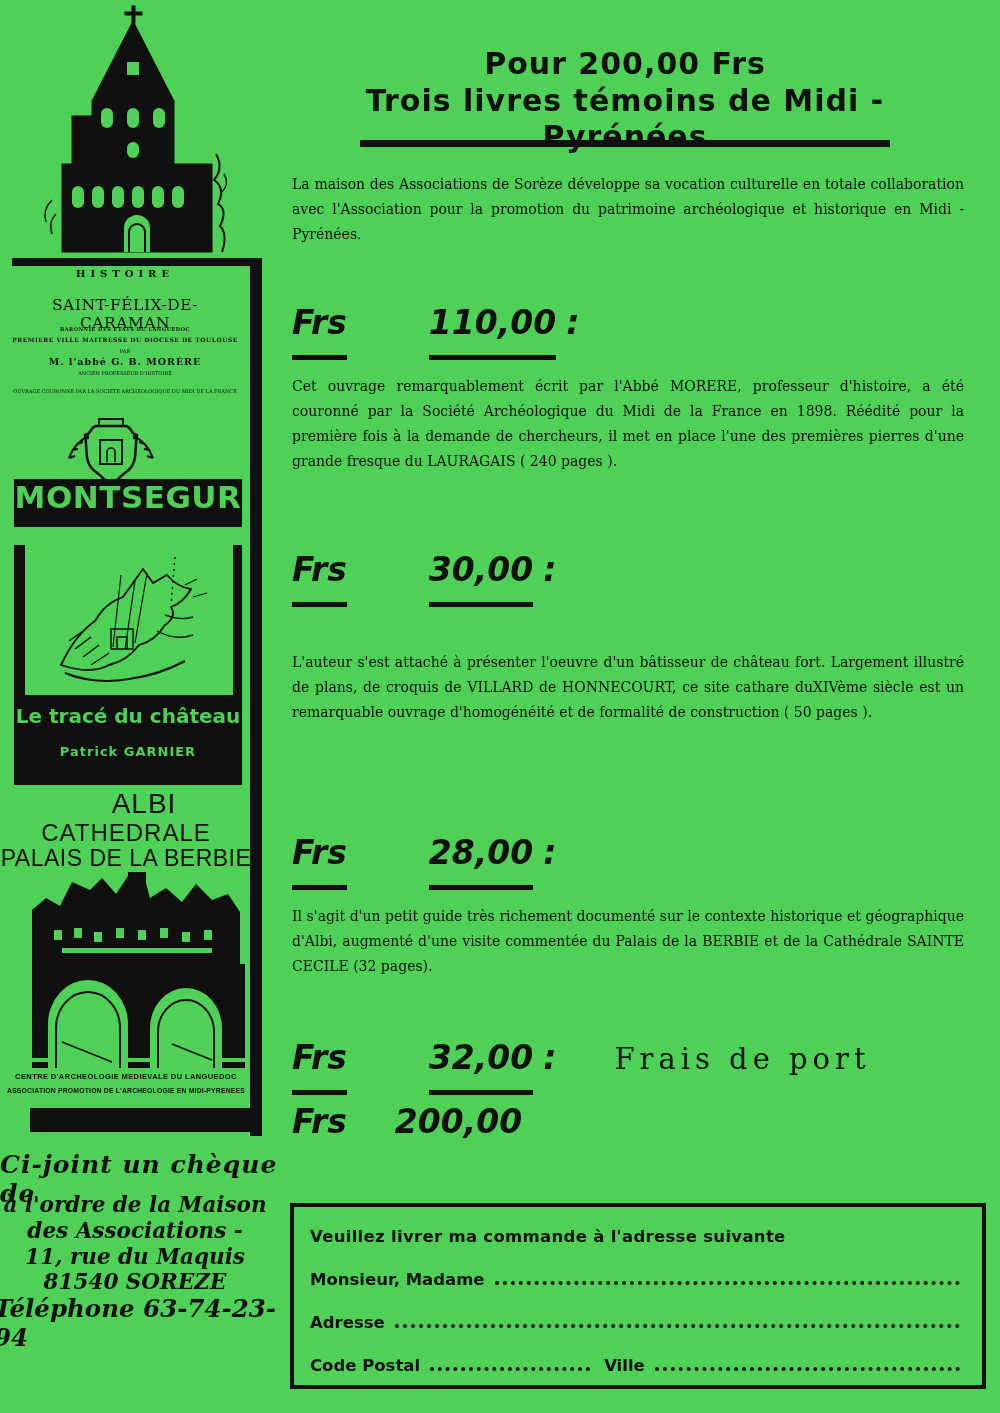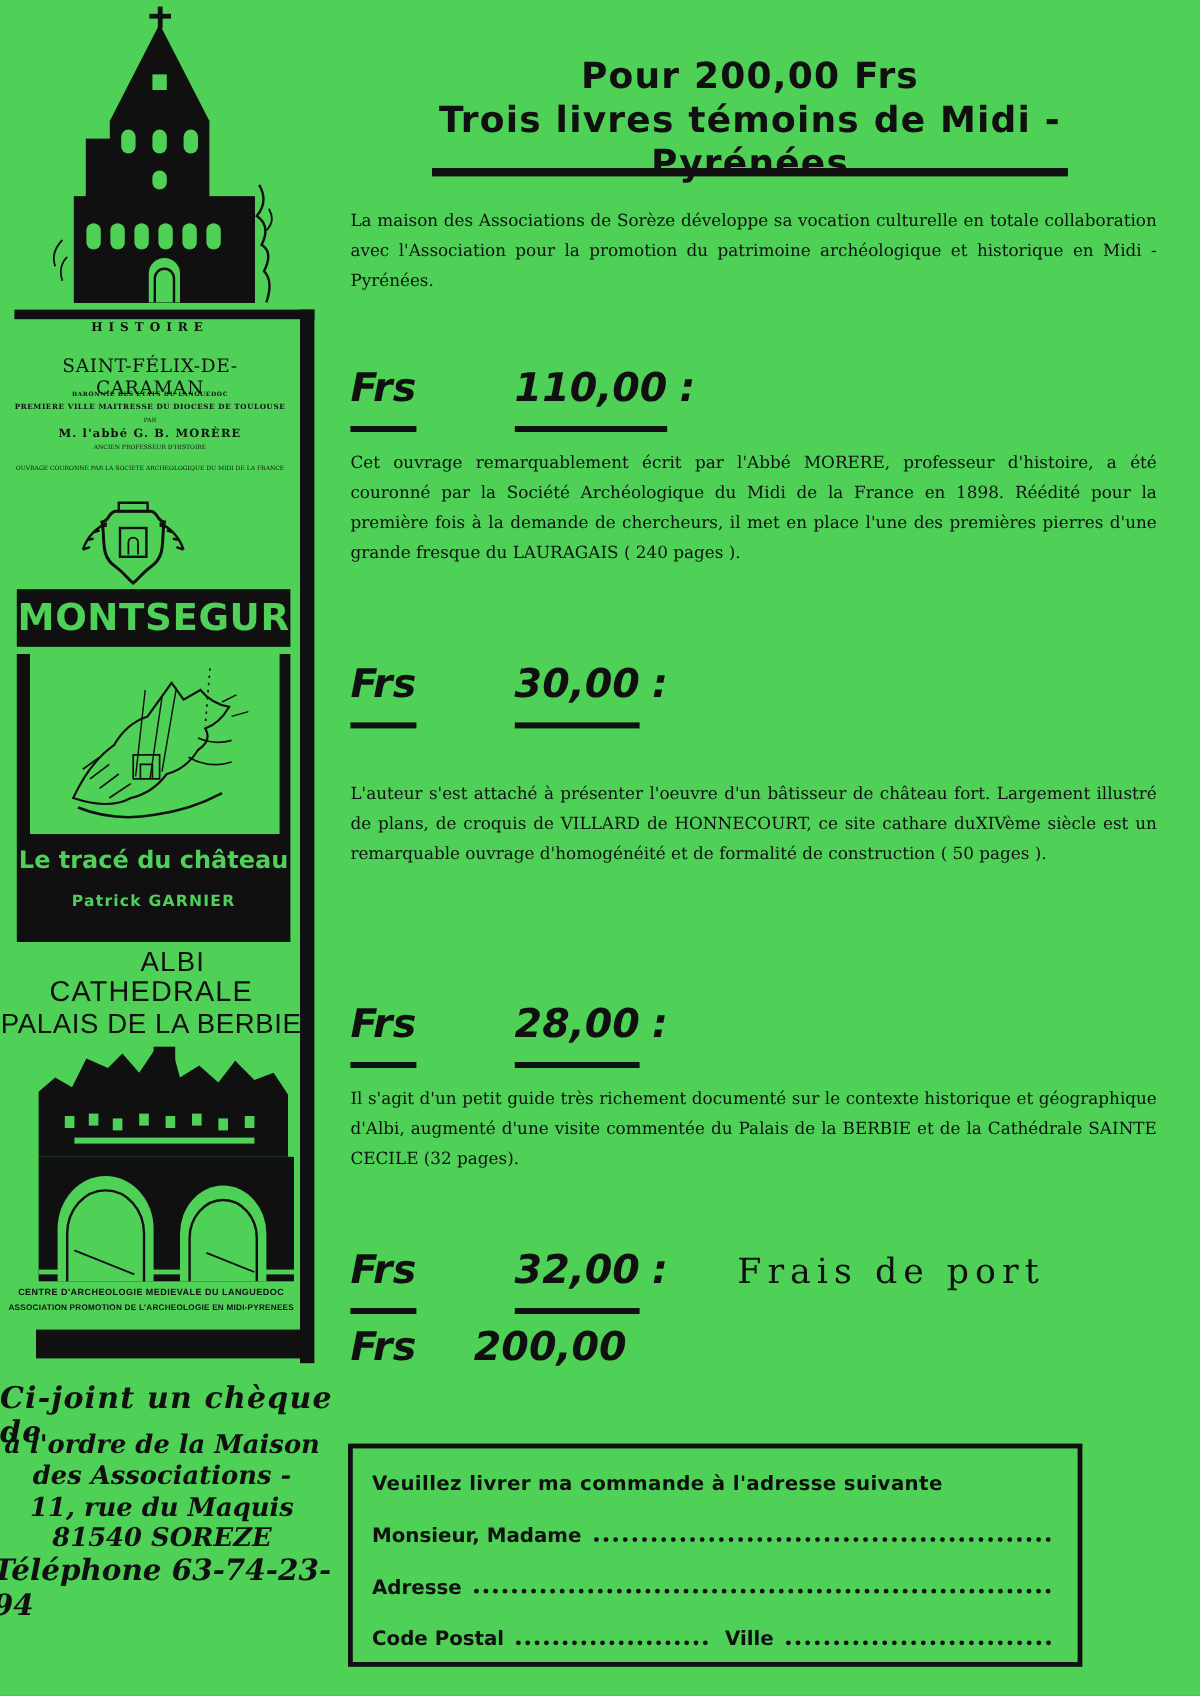--- a/index.html
+++ b/index.html
@@ -21,21 +21,21 @@
   .price-row{ position:absolute; left:292px; white-space:nowrap;
               font-family:"DejaVu Sans", sans-serif; font-style:italic; font-weight:800; font-size:33px; }
   .price-row .frs{ display:inline-block; border-bottom:5px solid var(--ink); padding-bottom:13px; }
   .price-row .amount{ display:inline-block; margin-left:82px; border-bottom:5px solid var(--ink); padding-bottom:13px; }
   .price-row .colon{ margin-left:10px; }
   .price-row.no-rule .frs, .price-row.no-rule .amount{ border-bottom:none; padding-bottom:0; }
   .price-row.total .amount{ margin-left:48px; }
   .ship-label{ font-family:"DejaVu Serif", serif; font-style:normal; font-weight:400;
                font-size:29px; letter-spacing:5px; margin-left:58px; }
   
-  .order-form{ position:absolute; left:290px; top:1203px; width:612px; height:186px;
+  .order-form{ position:absolute; left:290px; top:1203px; width:696px; height:186px;
                border:4px solid var(--ink); padding:20px 18px 14px 16px;
                font-family:"DejaVu Sans", sans-serif; font-weight:800; font-size:16.5px;
                display:flex; flex-direction:column; }
   .of-heading{ letter-spacing:.3px; }
   .of-row{ display:flex; align-items:flex-end; margin-top:24px; white-space:nowrap; }
   .of-row .dots{ flex:1; border-bottom:4px dotted var(--ink); margin:0 4px 4px 10px; }
   .of-row .dots-short{ flex:0 0 160px; margin-right:14px; }
   
   .sb-rule-top{ position:absolute; left:12px; top:258px; width:250px; height:8px; background:var(--ink); }
   .sb-rule-right{ position:absolute; left:250px; top:258px; width:12px; height:878px; background:var(--ink); }
@@ -44,32 +44,32 @@
   .b1{ position:absolute; left:8px; width:234px; text-align:center; font-family:"DejaVu Serif", serif; }
   .b1-collection{ top:268px; font-size:10px; font-weight:700; letter-spacing:5px; }
   .b1-title{ top:296px; font-size:15.5px; letter-spacing:.5px; }
   .b1-sub1{ top:326px; font-size:5px; font-weight:700; letter-spacing:.5px; }
   .b1-sub2{ top:336px; font-size:6px; font-weight:700; letter-spacing:.5px; }
   .b1-par{ top:348px; font-size:5px; }
   .b1-author{ top:356px; font-size:9.5px; font-weight:700; letter-spacing:1px; }
   .b1-note{ top:370px; font-size:5px; }
   .b1-imprint{ top:388px; font-size:5px; }
   .arms{ position:absolute; left:55px; top:414px; }
-  .montsegur-box{ position:absolute; left:14px; top:491px; width:228px; height:48px;
-        background:var(--ink); color:var(--bg); display:flex; align-items:center; justify-content:center;
+  .montsegur-box{ position:absolute; left:14px; top:479px; width:228px; height:48px;
+        background:var(--ink); color:var(--bg); display:flex; justify-content:center;
         font-family:"DejaVu Sans", sans-serif; font-weight:800; font-size:31px; letter-spacing:.5px; }
   .sketch-frame{ position:absolute; left:14px; top:545px; width:228px; height:150px;
         border-left:11px solid var(--ink); border-right:9px solid var(--ink); overflow:hidden; }
   .black-band{ position:absolute; left:14px; top:695px; width:228px; height:90px; background:var(--ink);
         color:var(--bg); text-align:center; font-family:"DejaVu Sans", sans-serif; }
   .band-title{ padding-top:9px; font-weight:800; font-size:20px; }
   .band-author{ padding-top:16px; font-weight:700; font-size:13px; letter-spacing:1px; }
   .albi{ position:absolute; left:0; top:789px; width:252px; text-align:center;
         font-family:"Liberation Sans", sans-serif; font-weight:400; line-height:1.1; letter-spacing:1px; }
-  .albi .l1{ font-size:23px;padding-left:36px; }
+  .albi .l1{ font-size:28px;padding-left:36px; }
   .albi .l2{ font-size:24px; }
   .albi .l3{ font-size:23px; letter-spacing:.5px; }
   .bridge{ position:absolute; left:32px; top:872px; }
   .cap{ position:absolute; left:0; width:252px; text-align:center;
         font-family:"Liberation Sans", sans-serif; font-weight:700; }
   .cap1{ top:1072px; font-size:7.5px; letter-spacing:.4px; }
   .cap2{ top:1087px; font-size:6.8px; letter-spacing:.2px; }
   .cheque{ position:absolute; left:0px; top:1118px; width:286px;
         font-family:"DejaVu Serif", serif; font-style:italic; font-weight:700; font-size:25px; letter-spacing:1px;margin-top:32px; }
   .payee{ position:absolute; left:0px; top:1192px; width:270px; text-align:center;

